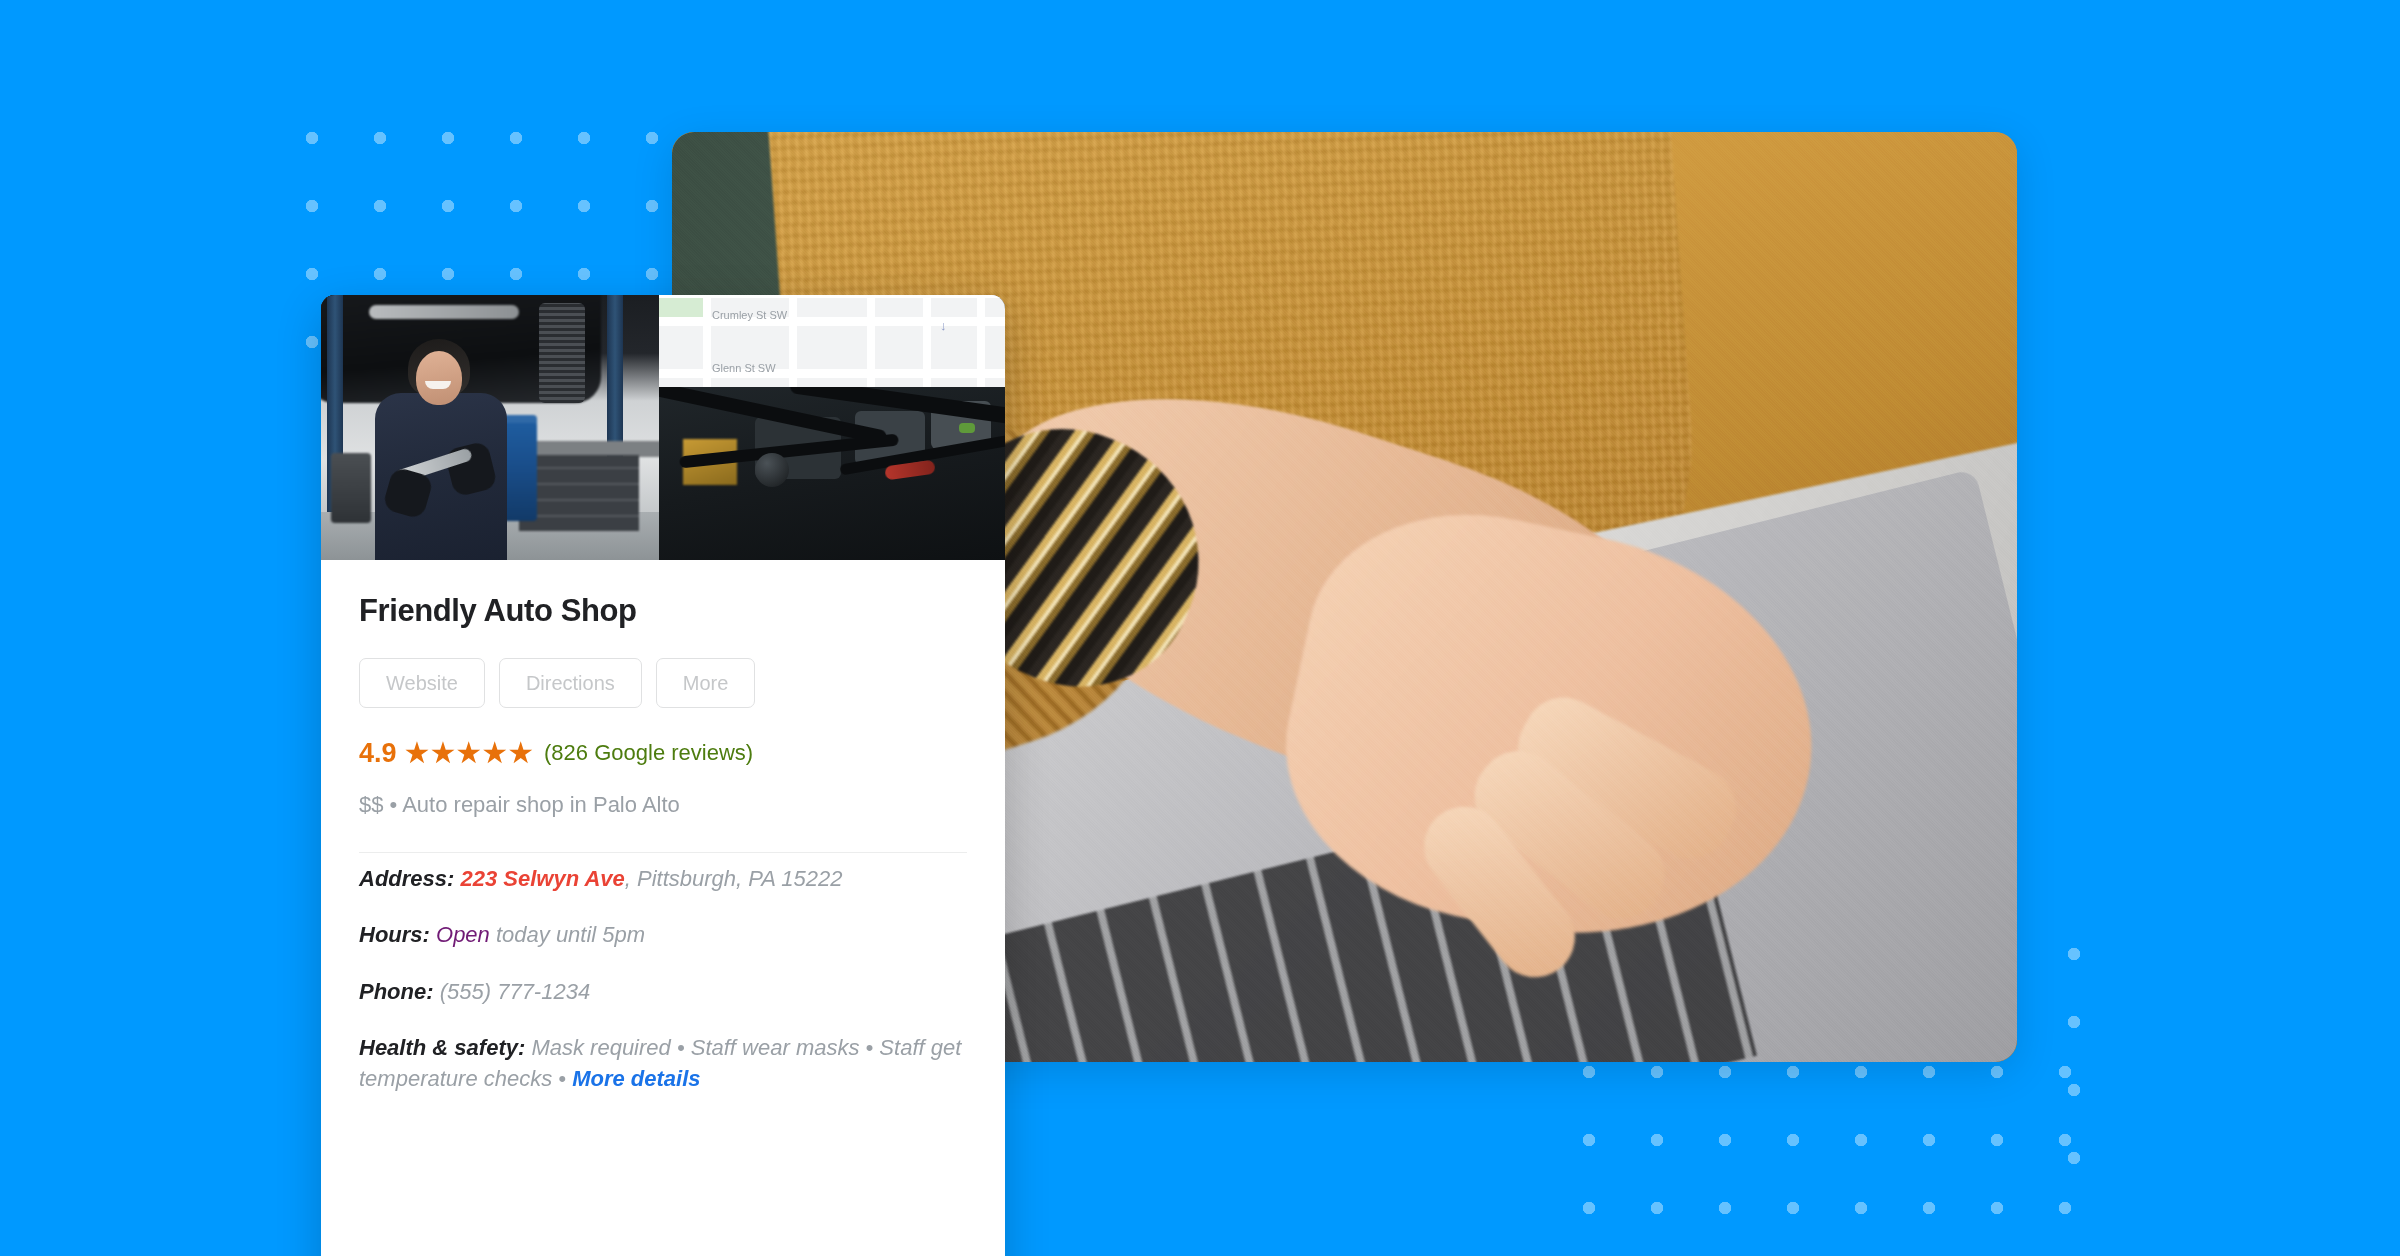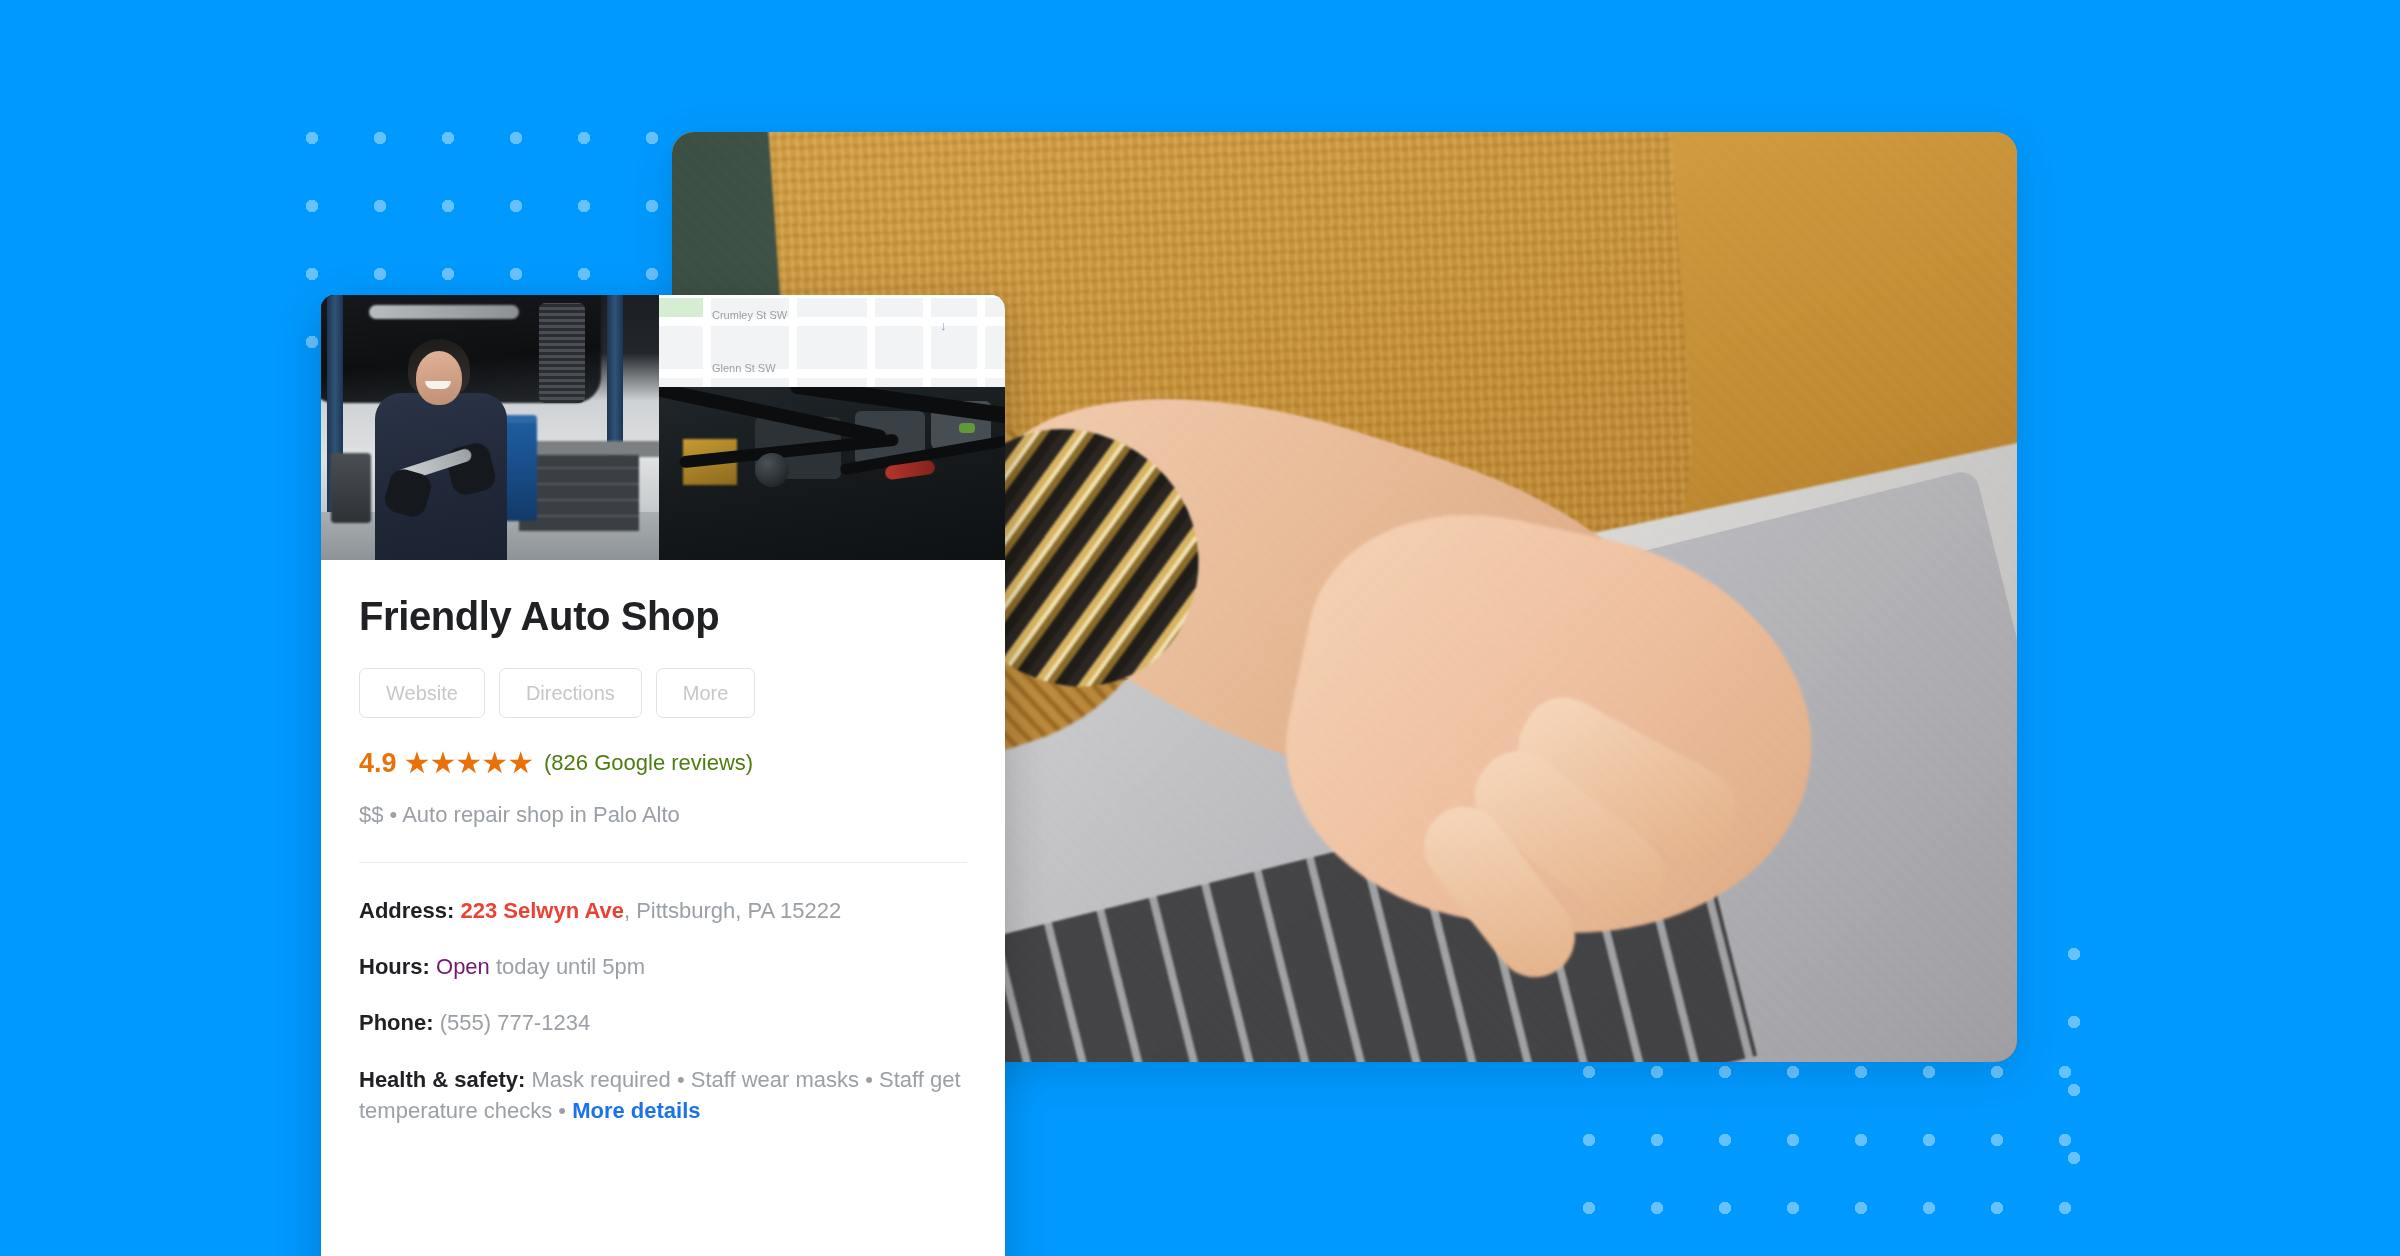--- a/index.html
+++ b/index.html
@@ -442,21 +442,21 @@
     position: absolute; left: 300px; top: 36px; width: 16px; height: 10px;
     background: #5f9a3a; border-radius: 4px; filter: blur(0.6px);
   }
 
   
   #card-body {
     padding: 34px 38px 0 38px;
   }
 
   #shop-name {
-    font-size: 40px;
+    font-size: 31px;
     font-weight: bold;
     color: #202124;
     letter-spacing: -0.4px;
     line-height: 1.1;
   }
 
   #action-buttons {
     display: flex;
     gap: 14px;
     margin-top: 30px;
@@ -508,21 +508,22 @@
     margin-top: 24px;
   }
 
   #card-divider {
     height: 1px;
     background: #eceded;
     margin: 34px 0 0 0;
   }
 
   #detail-list {
-    margin-top: 32px;
+    margin-top: 10px;
+    font-style: italic;
   }
 
   .detail-row {
     font-size: 22px;
     line-height: 1.42;
     margin-bottom: 25px;
     color: #9aa0a6;
   }
   .detail-row:last-child { margin-bottom: 0; }
 

